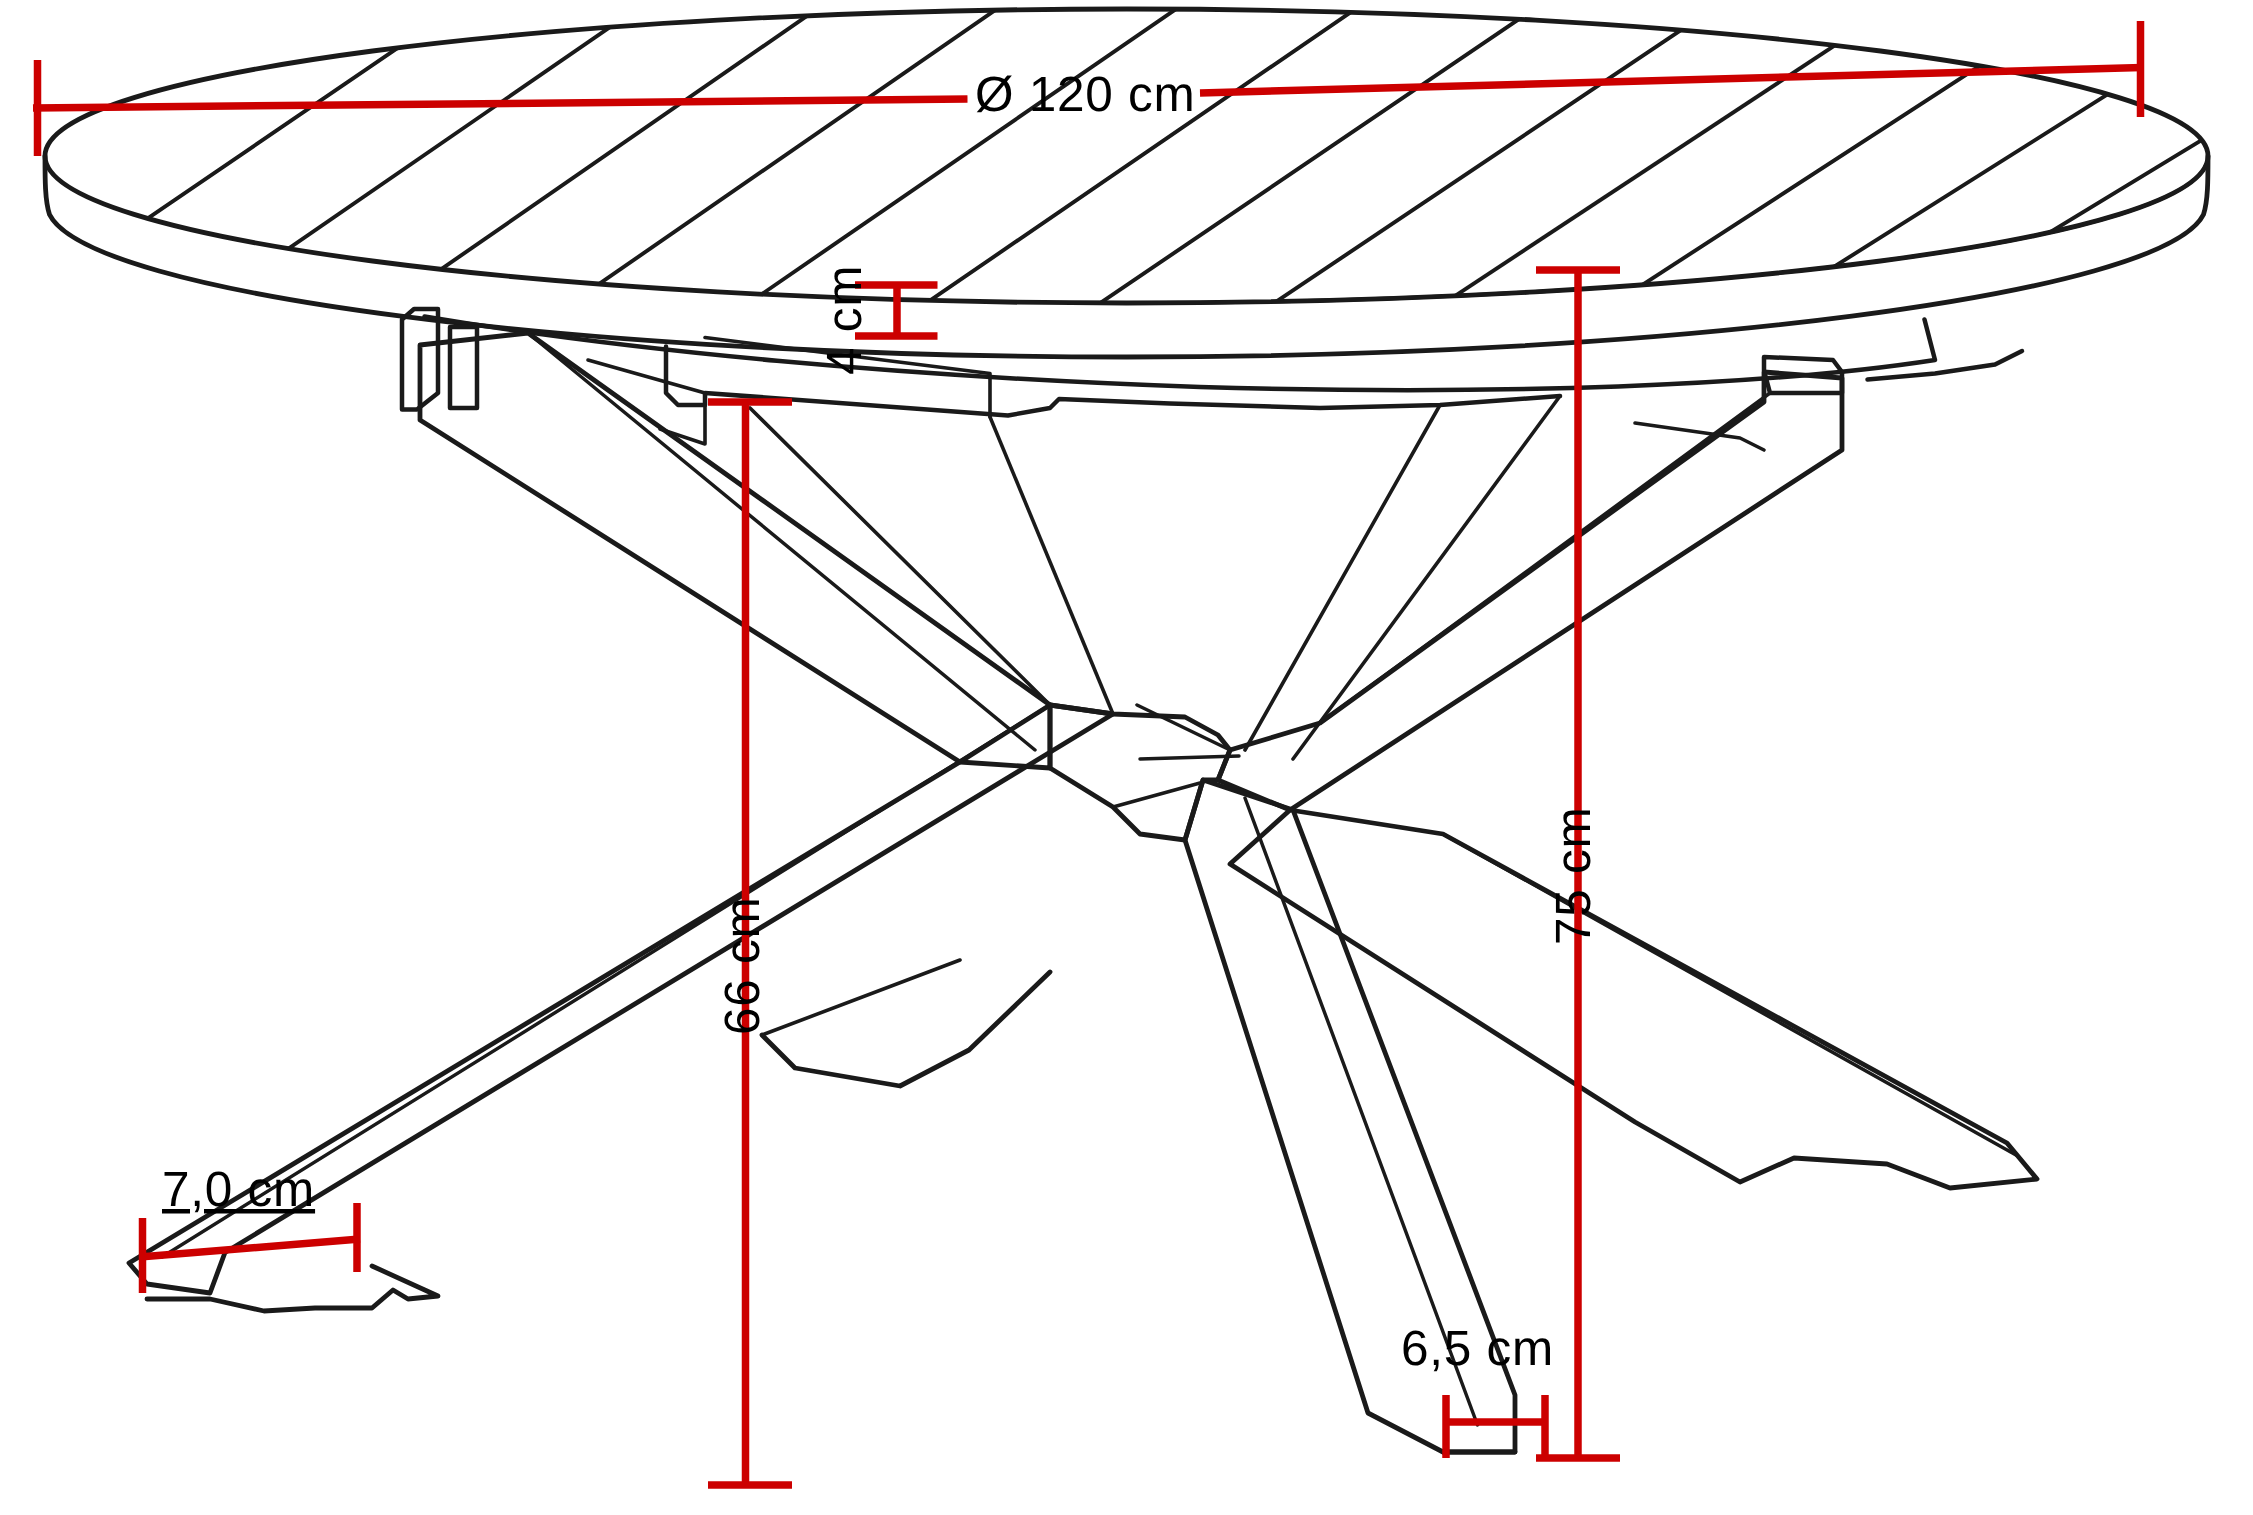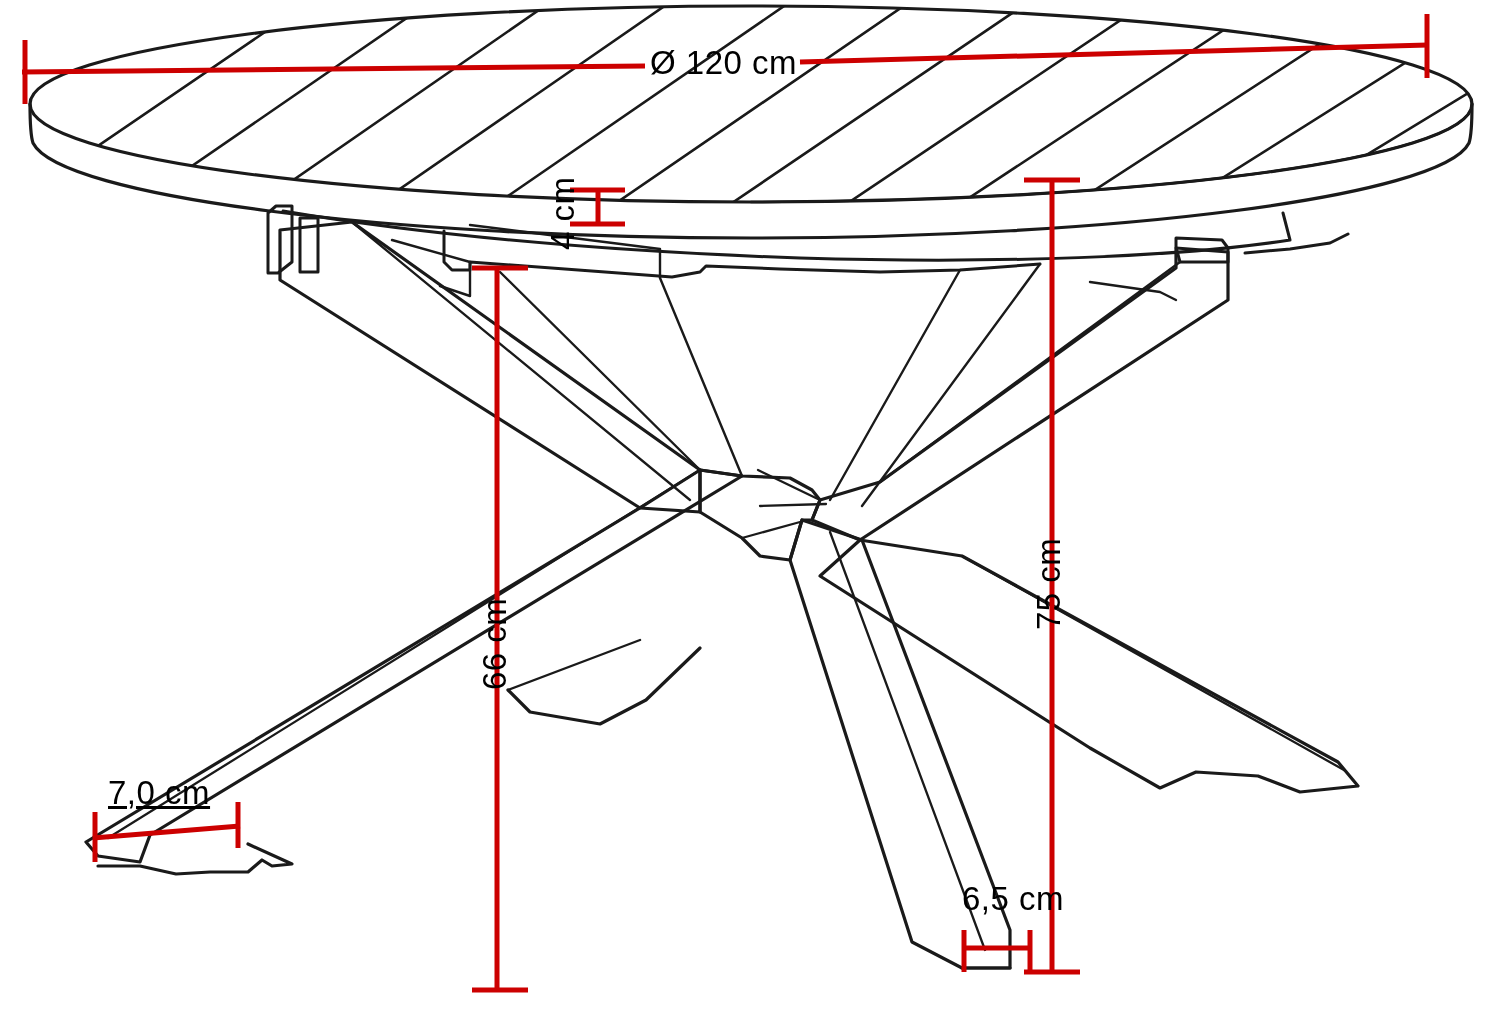--- a/index.html
+++ b/index.html
@@ -233,15 +233,15 @@
   <div class="dim-label" style="left:650px; top:46px;">Ø 120 cm</div>
 
   <div class="dim-label rot90" style="left:546px; top:250px;">4 cm</div>
 
   <div class="dim-label rot90" style="left:1032px; top:630px;">75 cm</div>
 
   <div class="dim-label rot90" style="left:478px; top:690px;">66 cm</div>
 
   <div class="dim-label" style="left:108px; top:776px;text-decoration:underline;">7,0 cm</div>
 
-  <div class="dim-label" style="left:962px; top:882px;">6,5 cm</div>
+  <div class="dim-label" style="left:934px; top:882px;">6,5 cm</div>
 
 </div>
 
 </body></html>

